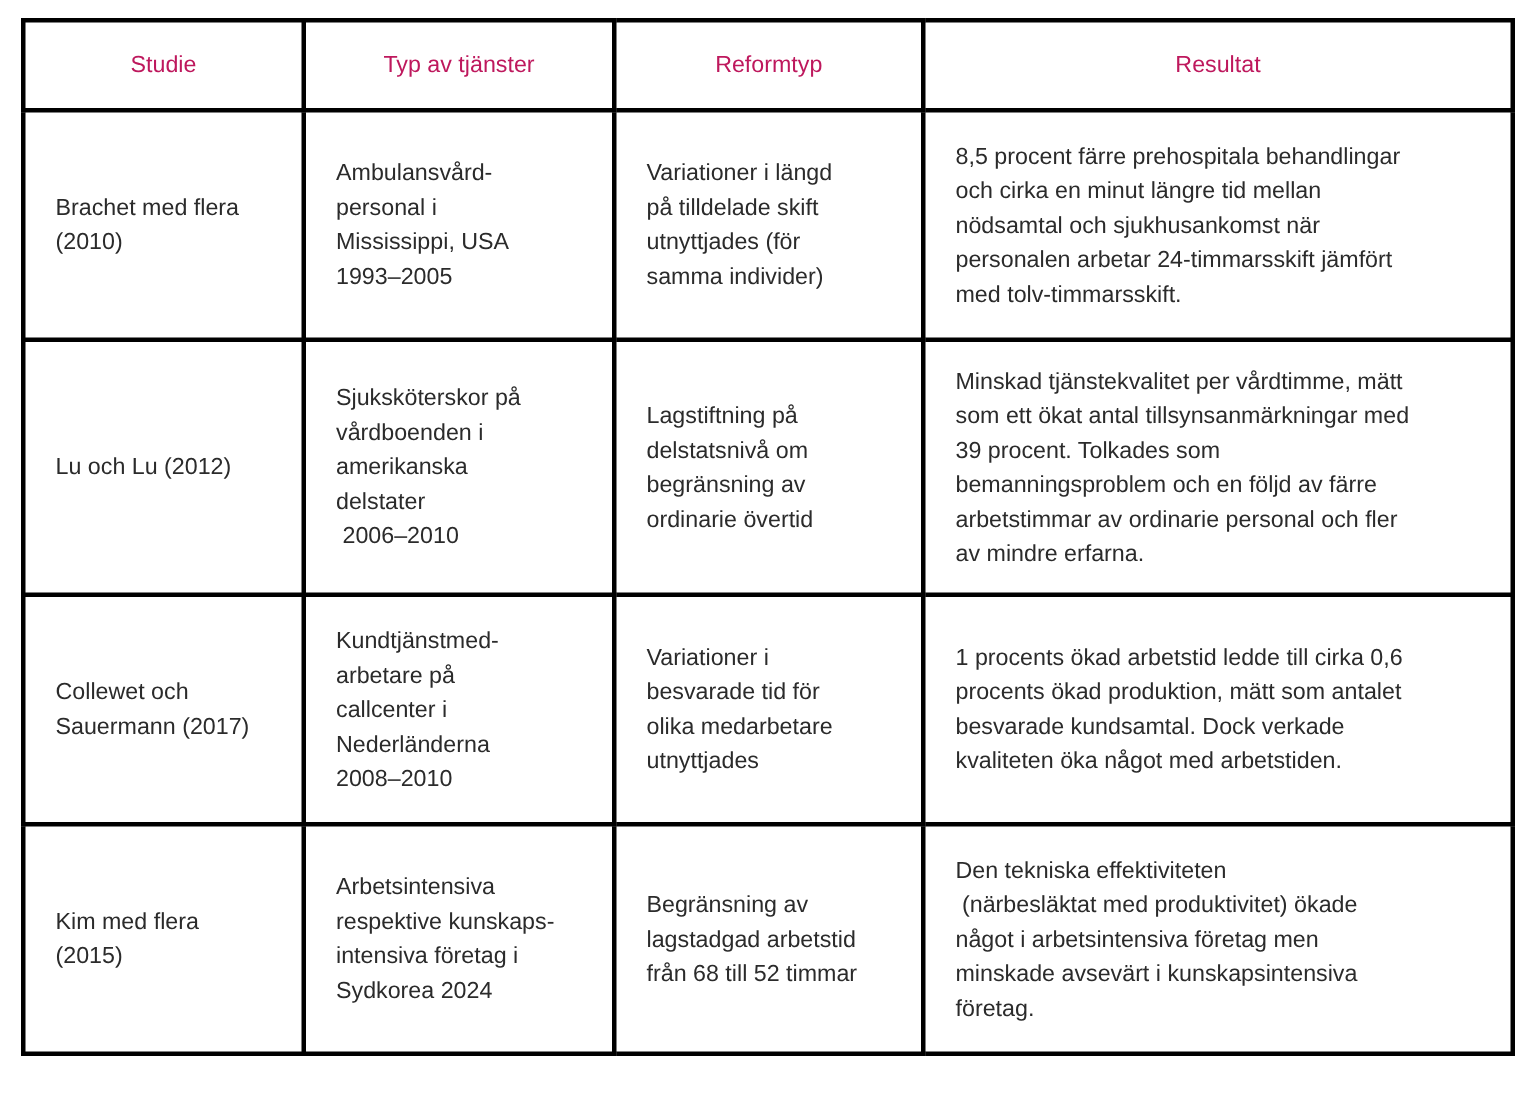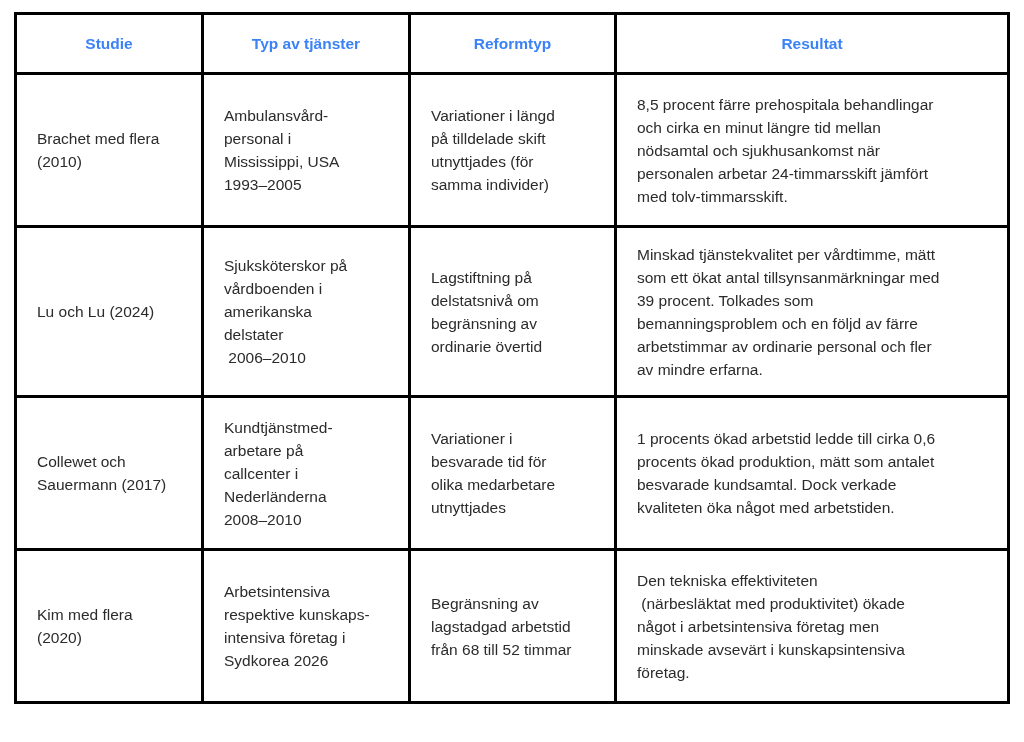--- a/index.html
+++ b/index.html
@@ -29,22 +29,22 @@
   col.c1 { width: 187px; }
   col.c2 { width: 207px; }
   col.c3 { width: 206px; }
   col.c4 { width: 393px; }
   th, td {
     border: 3px solid #000000;
     overflow: hidden;
   }
   th {
     font-size: 15.5px;
-    font-weight: 700;
-    color: #3b82f6;
+    font-weight: 400;
+    color: #be185d;
     text-align: center;
     vertical-align: middle;
     padding: 4px 8px;
   }
   td {
     font-size: 15.5px;
     font-weight: 400;
     color: #2b2b2b;
     line-height: 23px;
     vertical-align: middle;
@@ -89,21 +89,21 @@
 på tilldelade skift
 utnyttjades (för
 samma individer)</td>
         <td>8,5 procent färre prehospitala behandlingar
 och cirka en minut längre tid mellan
 nödsamtal och sjukhusankomst när
 personalen arbetar 24-timmarsskift jämfört
 med tolv-timmarsskift.</td>
       </tr>
       <tr class="row-2">
-        <td>Lu och Lu (2024)</td>
+        <td>Lu och Lu (2012)</td>
         <td>Sjuksköterskor på
 vårdboenden i
 amerikanska
 delstater
  2006–2010</td>
         <td>Lagstiftning på
 delstatsnivå om
 begränsning av
 ordinarie övertid</td>
         <td>Minskad tjänstekvalitet per vårdtimme, mätt
@@ -125,25 +125,25 @@
 besvarade tid för
 olika medarbetare
 utnyttjades</td>
         <td>1 procents ökad arbetstid ledde till cirka 0,6
 procents ökad produktion, mätt som antalet
 besvarade kundsamtal. Dock verkade
 kvaliteten öka något med arbetstiden.</td>
       </tr>
       <tr class="row-4">
         <td>Kim med flera
-(2020)</td>
+(2015)</td>
         <td>Arbetsintensiva
 respektive kunskaps-
 intensiva företag i
-Sydkorea 2026</td>
+Sydkorea 2024</td>
         <td>Begränsning av
 lagstadgad arbetstid
 från 68 till 52 timmar</td>
         <td>Den tekniska effektiviteten
  (närbesläktat med produktivitet) ökade
 något i arbetsintensiva företag men
 minskade avsevärt i kunskapsintensiva
 företag.</td>
       </tr>
     </tbody>

